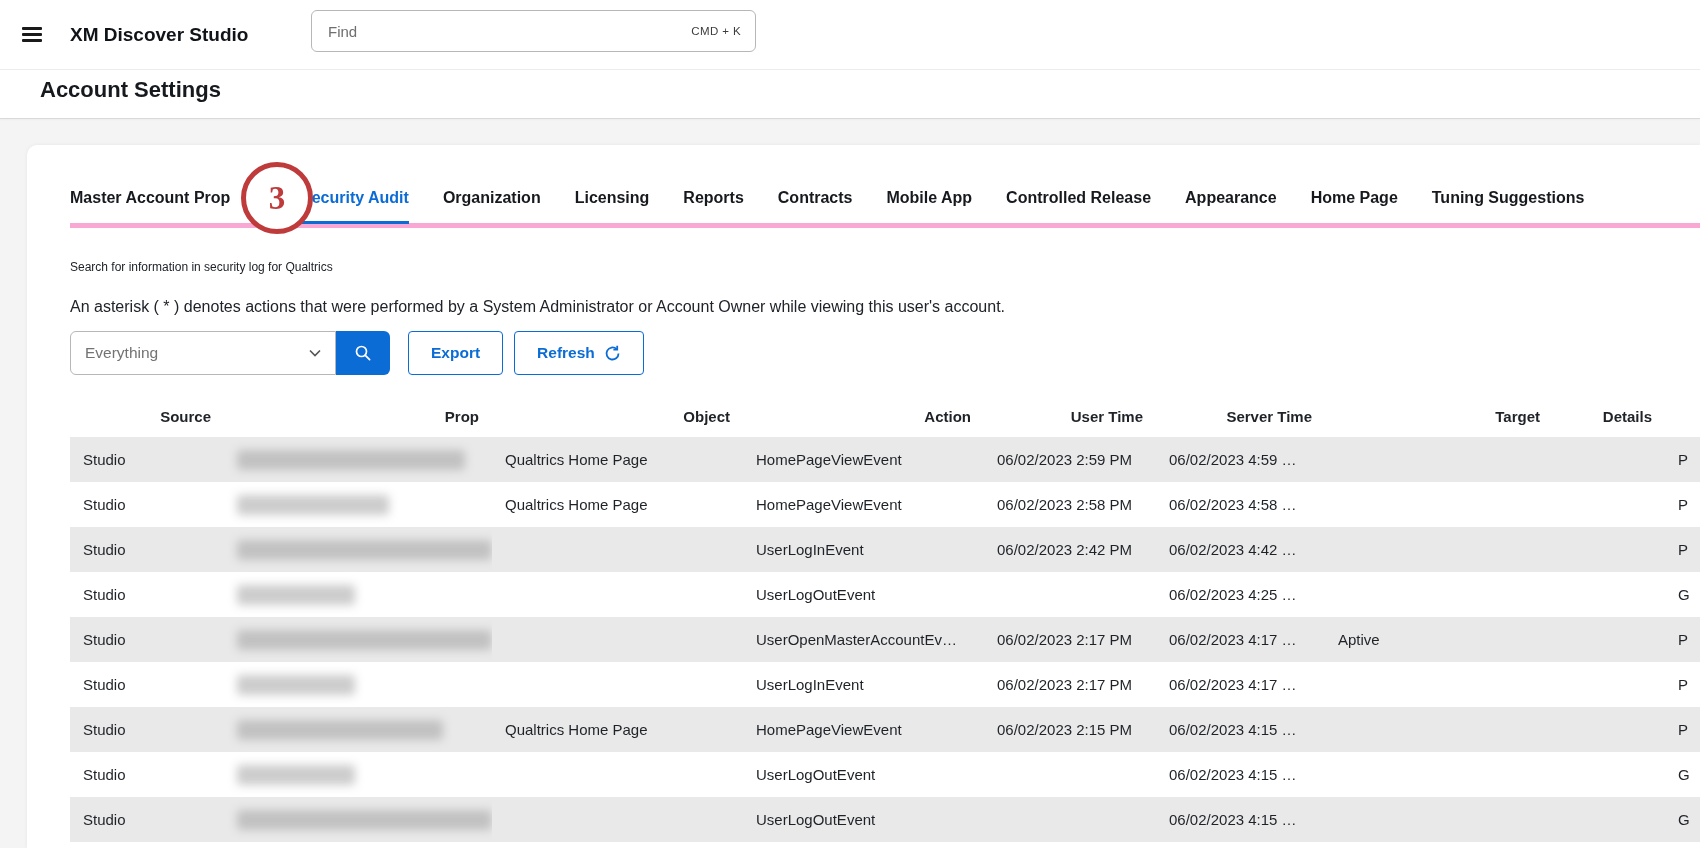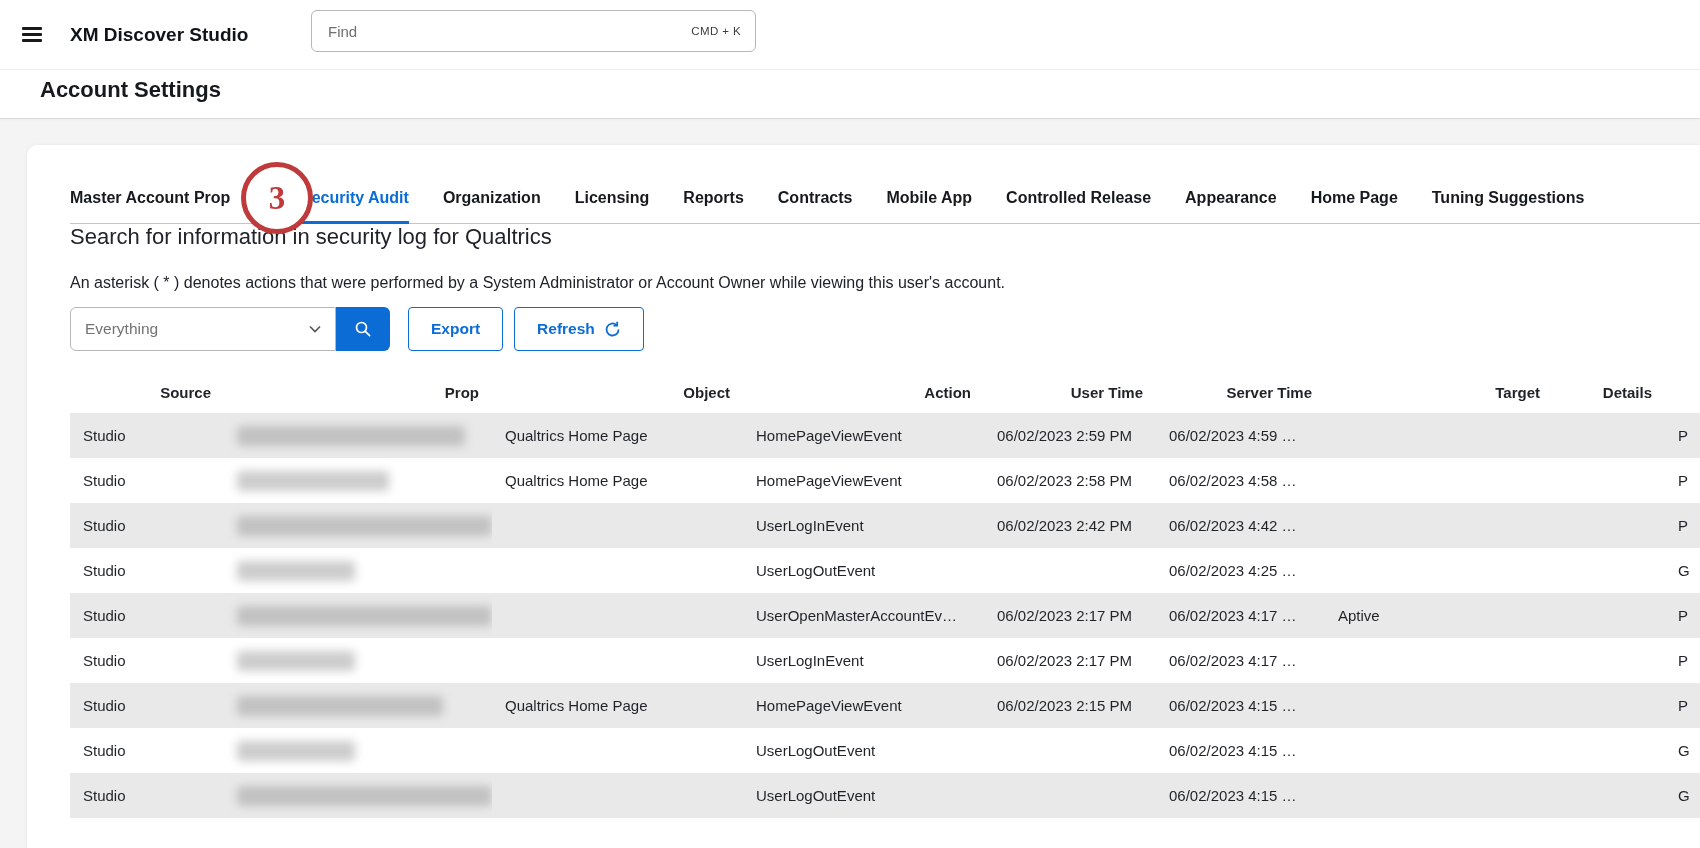--- a/index.html
+++ b/index.html
@@ -17,32 +17,32 @@
   .find-shortcut{font-size:11.5px;color:#3d3d3d;letter-spacing:.4px;white-space:nowrap;}
 
   
   .page-header{position:absolute;top:62px;left:0;width:100%;height:57px;background:#fff;border-bottom:1px solid #d9d9d9;display:flex;align-items:center;padding-left:40px;box-sizing:border-box;box-shadow:0 1px 2px rgba(0,0,0,.03);z-index:4;}
   .page-title{font-size:22px;font-weight:600;color:#16191d;}
 
   
   .card{position:absolute;top:145px;left:27px;right:0;bottom:0;background:#fff;border-top-left-radius:10px;box-shadow:0 0 4px rgba(0,0,0,.06);padding-left:43px;box-sizing:border-box;}
 
   
-  .tabs{display:flex;gap:34px;margin-top:44px;border-bottom:1px solid #f9a8d4;white-space:nowrap;}
+  .tabs{display:flex;gap:34px;margin-top:44px;border-bottom:5px solid #f9a8d4;white-space:nowrap;}
   .tab{position:relative;font-size:16px;font-weight:700;color:#16191d;padding-bottom:16px;cursor:pointer;}
   .tab.first{width:197px;overflow:hidden;}
   .tab.active{color:#0b6cd6;}
   .tab.active::after{content:"";position:absolute;left:0;right:0;bottom:-1px;height:3px;background:#0b6cd6;}
 
   
   .annotation-circle{position:absolute;left:241px;top:162px;width:72px;height:72px;border-radius:50%;border:5px solid #bf3a3a;background:#fff;display:flex;align-items:center;justify-content:center;box-sizing:border-box;z-index:10;}
   .annotation-num{font-size:33px;font-weight:700;color:#bf3a3a;font-family:"Liberation Serif","DejaVu Serif",serif;}
 
   
-  .section-heading{font-size:22px;font-weight:400;color:#20242a;}
+  .section-heading{margin-top:32px;font-size:12px;font-weight:400;color:#20242a;}
   .section-note{margin-top:24px;font-size:16px;color:#20242a;}
 
   
   .controls{margin-top:15px;display:flex;align-items:center;}
   .filter-dropdown{width:266px;height:44px;border:1px solid #b7b7b7;border-radius:6px 0 0 6px;display:flex;align-items:center;justify-content:space-between;padding:0 14px;box-sizing:border-box;font-size:15.5px;color:#737373;cursor:pointer;background:#fff;}
   .search-field{width:224px;height:44px;border:1px solid #b7b7b7;border-left:none;box-sizing:border-box;padding:0 13px;font-size:15.5px;color:#333;outline:none;font-family:inherit;}
   .search-field::placeholder{color:#6f6f6f;}
   .search-btn{width:54px;height:44px;background:#0b6cd6;border:none;border-radius:0 6px 6px 0;display:flex;align-items:center;justify-content:center;cursor:pointer;}
   .btn-outline{height:44px;border:1px solid #0b6cd6;border-radius:4px;background:#fff;color:#0b6cd6;font-size:15.5px;font-weight:700;display:flex;align-items:center;justify-content:center;cursor:pointer;padding:0 22px;font-family:inherit;}
   .export-btn{margin-left:18px;}

